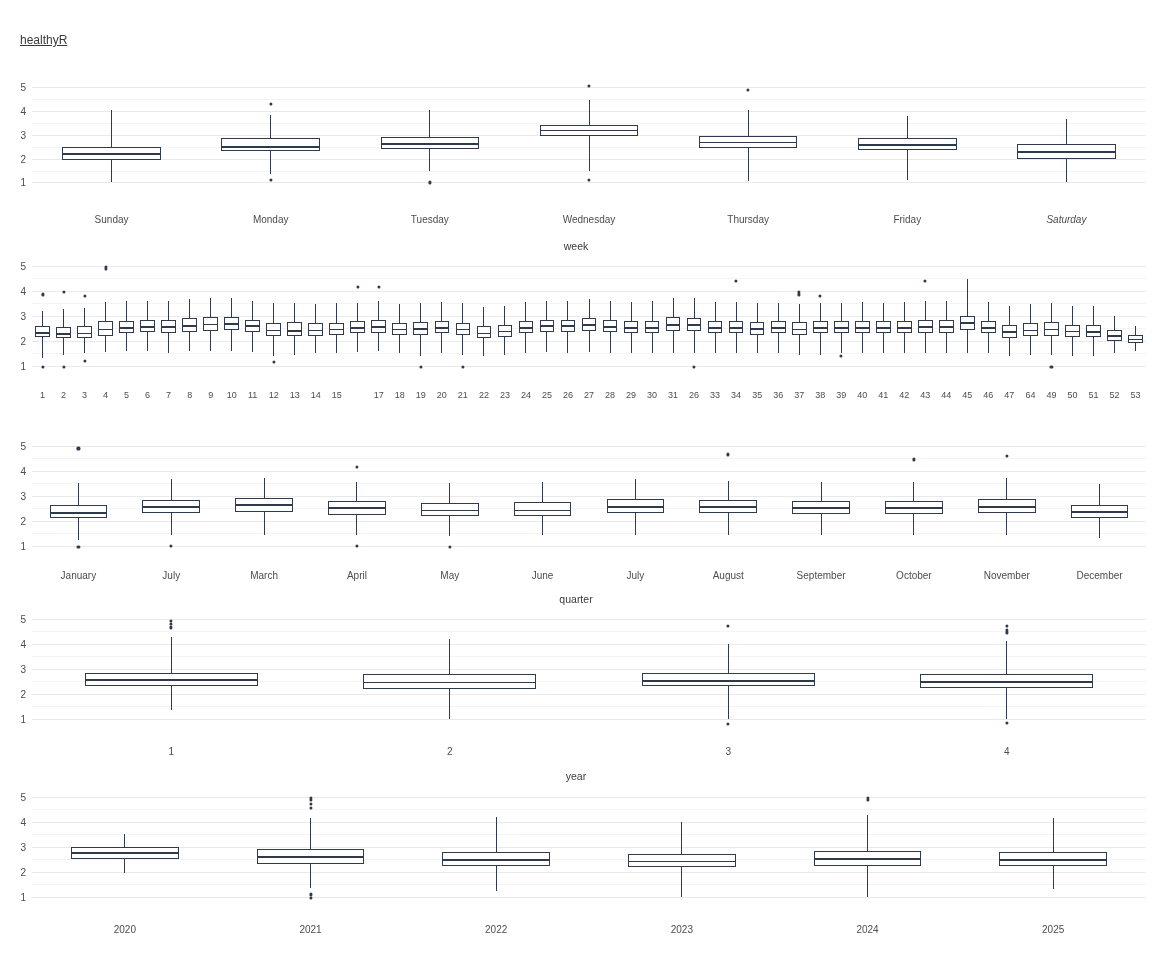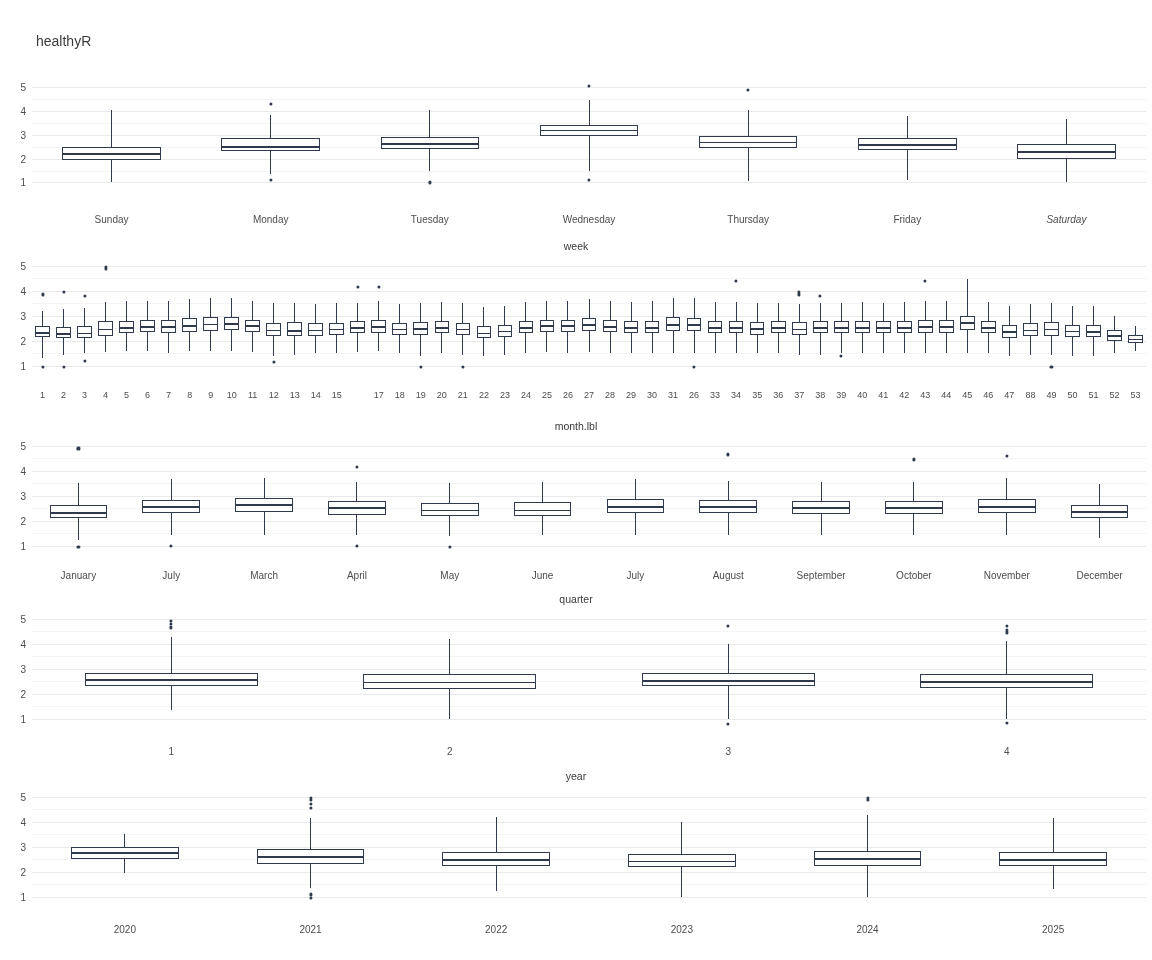--- a/index.html
+++ b/index.html
@@ -23,24 +23,25 @@
   .title {
     position: absolute;
     left: 36px;
     top: 10px;
     font-size: 15.5px;
     color: #2b2b2b;
     letter-spacing: 0.1px;
   }
   .subtitle {
     position: absolute;
-    left: 36px;
+    left: 20px;
     top: 33px;
-    font-size: 14px;
+    font-size: 12px;
     color: #3a3a3a;
+    text-decoration: underline;
   }
   .panel {
     position: absolute;
     left: 0;
   }
   .strip {
     position: absolute;
     left: 0;
     top: 0;
     width: 100%;
@@ -525,29 +526,28 @@
         <div class="xtick small" style="left: 820.208px; top: 151px;">38</div>
         <div class="xtick small" style="left: 841.226px; top: 151px;">39</div>
         <div class="xtick small" style="left: 862.245px; top: 151px;">40</div>
         <div class="xtick small" style="left: 883.264px; top: 151px;">41</div>
         <div class="xtick small" style="left: 904.283px; top: 151px;">42</div>
         <div class="xtick small" style="left: 925.302px; top: 151px;">43</div>
         <div class="xtick small" style="left: 946.321px; top: 151px;">44</div>
         <div class="xtick small" style="left: 967.34px; top: 151px;">45</div>
         <div class="xtick small" style="left: 988.358px; top: 151px;">46</div>
         <div class="xtick small" style="left: 1009.38px; top: 151px;">47</div>
-        <div class="xtick small" style="left: 1030.4px; top: 151px;">88</div>
+        <div class="xtick small" style="left: 1030.4px; top: 151px;">64</div>
         <div class="xtick small" style="left: 1051.42px; top: 151px;">49</div>
         <div class="xtick small" style="left: 1072.43px; top: 151px;">50</div>
         <div class="xtick small" style="left: 1093.45px; top: 151px;">51</div>
         <div class="xtick small" style="left: 1114.47px; top: 151px;">52</div>
         <div class="xtick small" style="left: 1135.49px; top: 151px;">53</div>
       </div>
       <div class="panel" style="top: 419px; width: 1152px; height: 171px;">
-        <div class="strip">month.lbl</div>
         <div class="plotarea" style="left: 32px; top: 19px; width: 1114px; height: 118px;">
           <div class="gridline" style="top: 107.957px;"></div>
           <div class="gridline" style="top: 82.8511px;"></div>
           <div class="gridline" style="top: 57.7447px;"></div>
           <div class="gridline" style="top: 32.6383px;"></div>
           <div class="gridline" style="top: 7.53191px;"></div>
           <div class="gridline minor" style="top: 95.4043px;"></div>
           <div class="gridline minor" style="top: 70.2979px;"></div>
           <div class="gridline minor" style="top: 45.1915px;"></div>
           <div class="gridline minor" style="top: 20.0851px;"></div>

